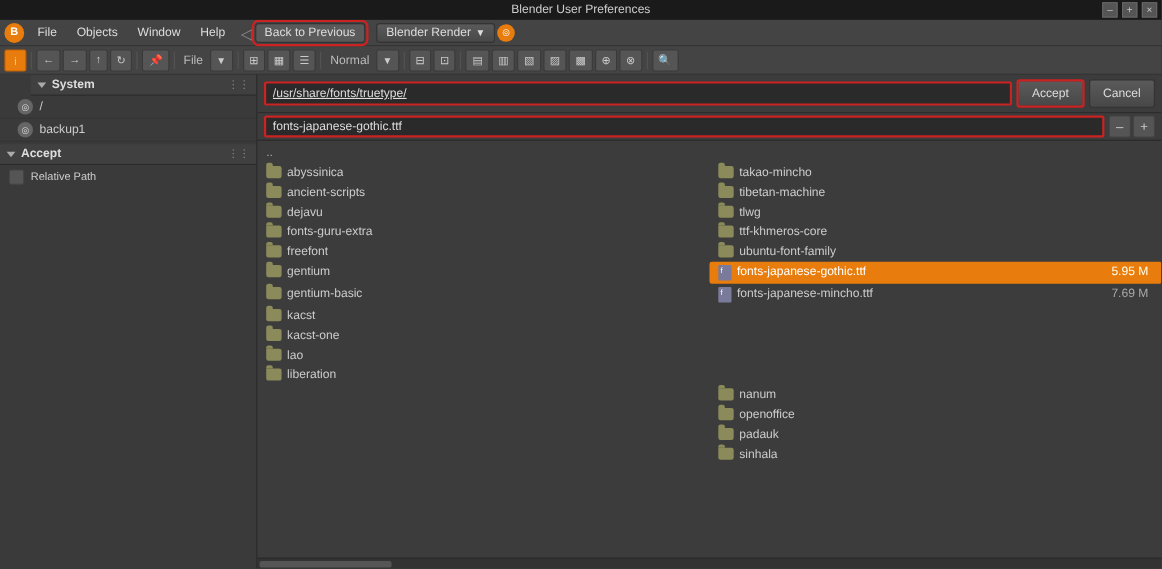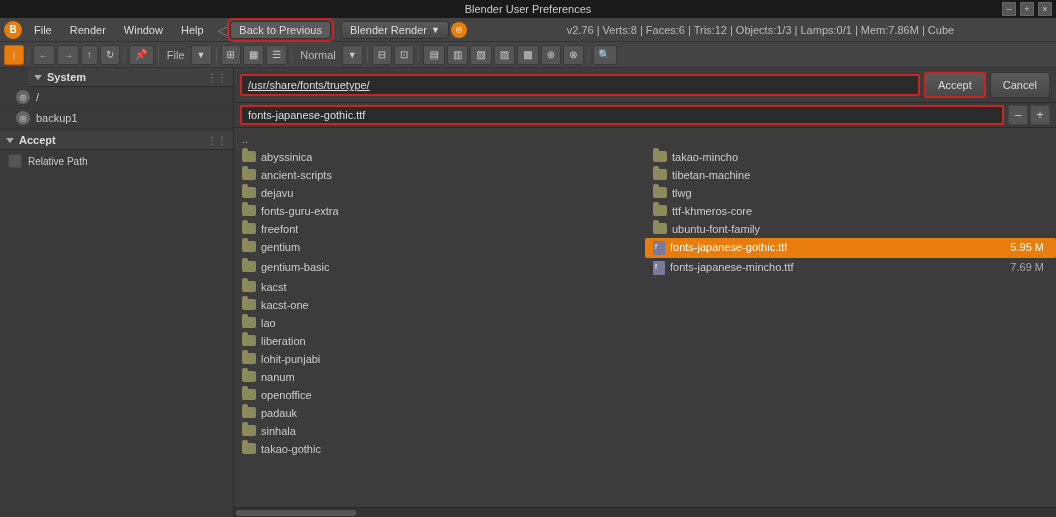--- a/index.html
+++ b/index.html
@@ -449,38 +449,37 @@
     <div class="title-btn">+</div>
     <div class="title-btn">×</div>
   </div>
 </div>
 
 <div class="menu-bar">
   <div class="menu-logo">
     <span>B</span>
   </div>
   <div class="menu-item">File</div>
-  <div class="menu-item">Render</div>
+  <div class="menu-item">Objects</div>
   <div class="menu-item">Window</div>
   <div class="menu-item">Help</div>
 
   <div style="display:flex;align-items:center;gap:2px;margin-left:4px;">
     <span style="color:#888;font-size:14px;">◁</span>
     <button class="back-btn">Back to Previous</button>
   </div>
 
   <div style="display:flex;align-items:center;gap:2px;margin-left:4px;">
     <button class="render-btn">
       <span>Blender Render</span>
       <span style="font-size:9px;">▼</span>
     </button>
     <div class="blender-icon-small">◎</div>
   </div>
 
-  <div class="status-bar-top">v2.76 | Verts:8 | Faces:6 | Tris:12 | Objects:1/3 | Lamps:0/1 | Mem:7.86M | Cube</div>
 </div>
 
 <div class="toolbar">
   <div class="tb-btn" style="background:#e87d0d;border-color:#c86000;width:20px;justify-content:center;">ℹ</div>
   <div class="tb-separator"></div>
   <div class="tb-btn">←</div>
   <div class="tb-btn">→</div>
   <div class="tb-btn">↑</div>
   <div class="tb-btn">↻</div>
   <div class="tb-separator"></div>
@@ -646,24 +645,20 @@
           <span class="file-name">lao</span>
         </div>
         <div style=""></div>
 
         <div class="file-item">
           <div class="folder-icon"></div>
           <span class="file-name">liberation</span>
         </div>
         <div style=""></div>
 
-        <div class="file-item">
-          <div class="folder-icon"></div>
-          <span class="file-name">lohit-punjabi</span>
-        </div>
         <div style=""></div>
 
         <div class="file-item">
           <div class="folder-icon"></div>
           <span class="file-name">nanum</span>
         </div>
         <div style=""></div>
 
         <div class="file-item">
           <div class="folder-icon"></div>
@@ -676,24 +671,20 @@
           <span class="file-name">padauk</span>
         </div>
         <div style=""></div>
 
         <div class="file-item">
           <div class="folder-icon"></div>
           <span class="file-name">sinhala</span>
         </div>
         <div style=""></div>
 
-        <div class="file-item">
-          <div class="folder-icon"></div>
-          <span class="file-name">takao-gothic</span>
-        </div>
         <div style=""></div>
 
       </div>
     </div>
 
     <div class="scrollbar-h">
       <div class="scrollbar-thumb"></div>
     </div>
 
   </div>

